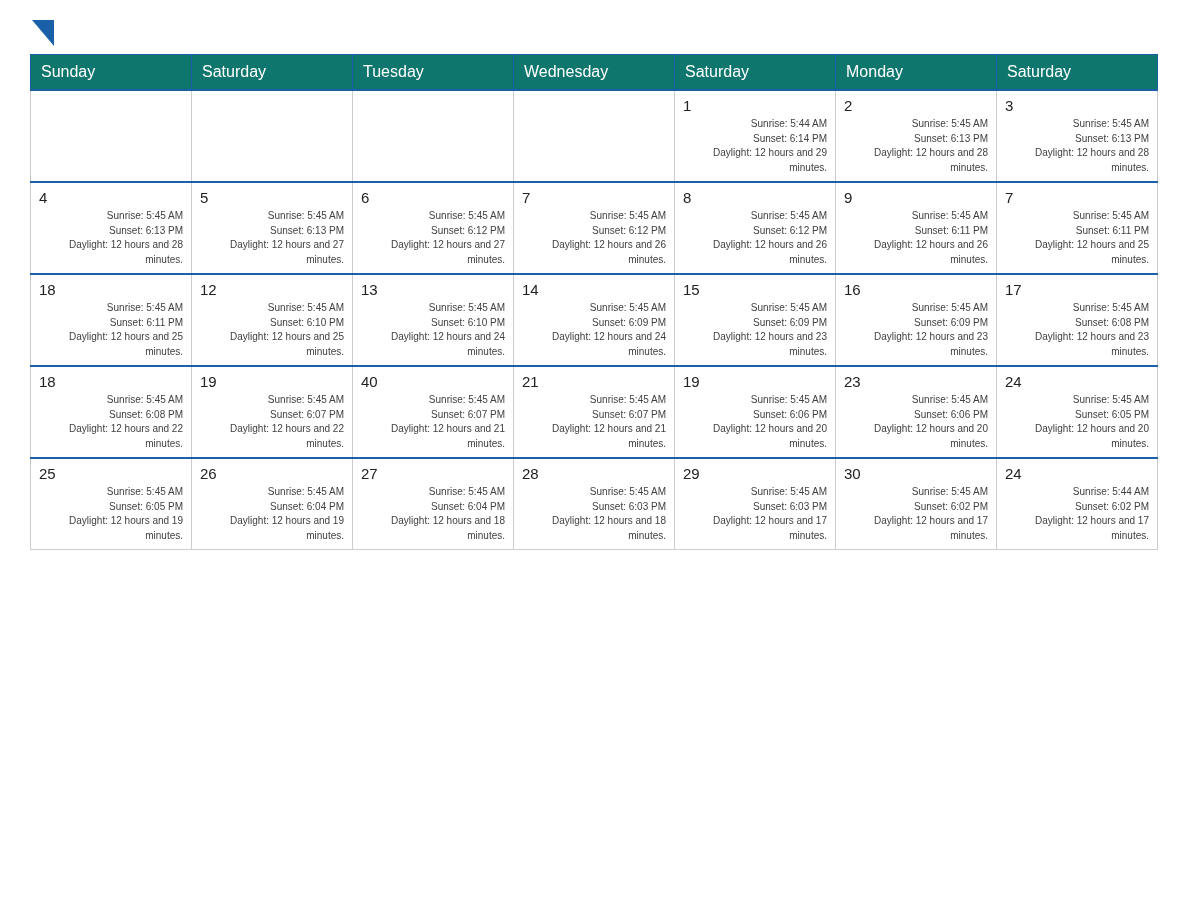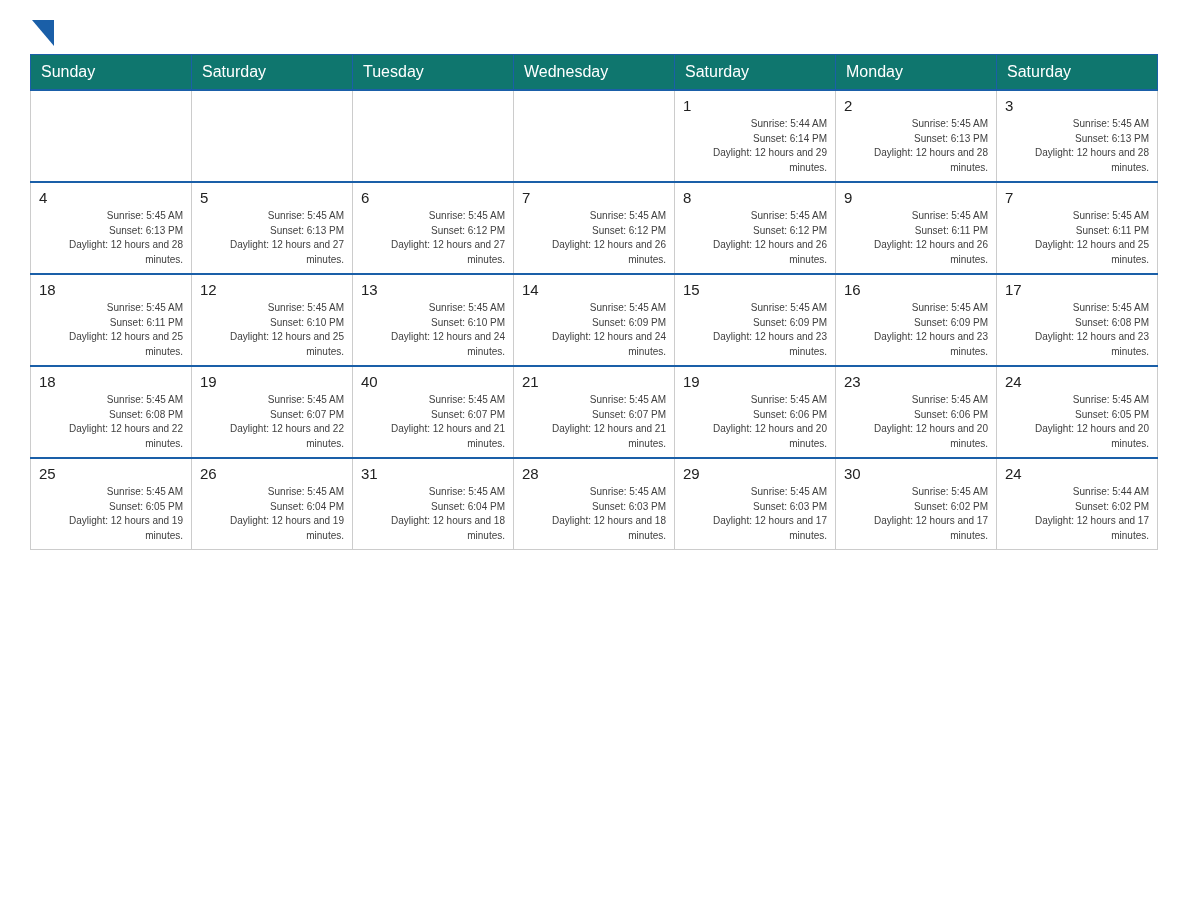--- a/index.html
+++ b/index.html
@@ -299,21 +299,21 @@
 Sunset: 6:05 PM
 Daylight: 12 hours and 19 minutes.</div>
         </td>
         <td>
           <span class="day-number">26</span>
           <div class="day-info" style="white-space: pre-line;">Sunrise: 5:45 AM
 Sunset: 6:04 PM
 Daylight: 12 hours and 19 minutes.</div>
         </td>
         <td>
-          <span class="day-number">31</span>
+          <span class="day-number">27</span>
           <div class="day-info" style="white-space: pre-line;">Sunrise: 5:45 AM
 Sunset: 6:04 PM
 Daylight: 12 hours and 18 minutes.</div>
         </td>
         <td>
           <span class="day-number">28</span>
           <div class="day-info" style="white-space: pre-line;">Sunrise: 5:45 AM
 Sunset: 6:03 PM
 Daylight: 12 hours and 18 minutes.</div>
         </td>

